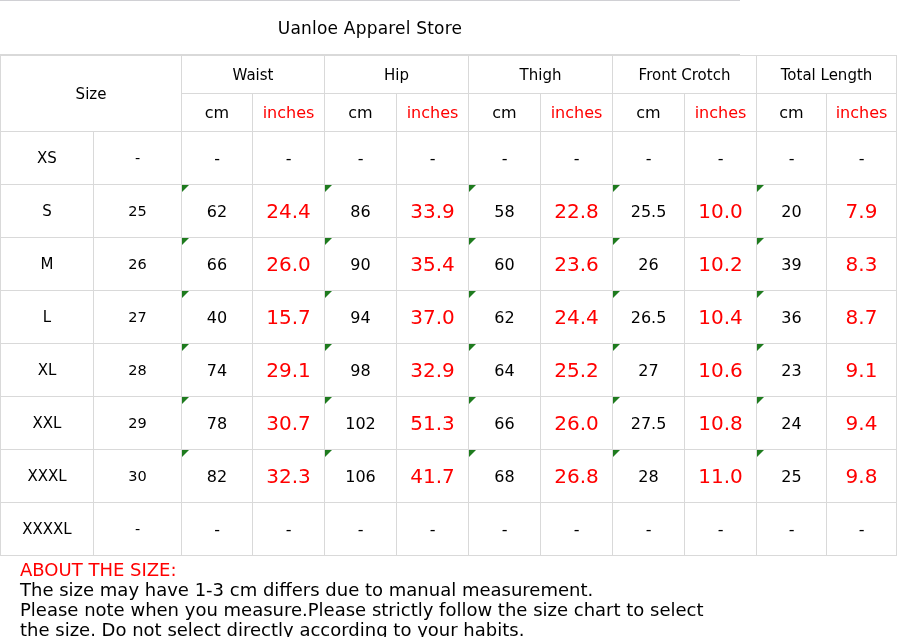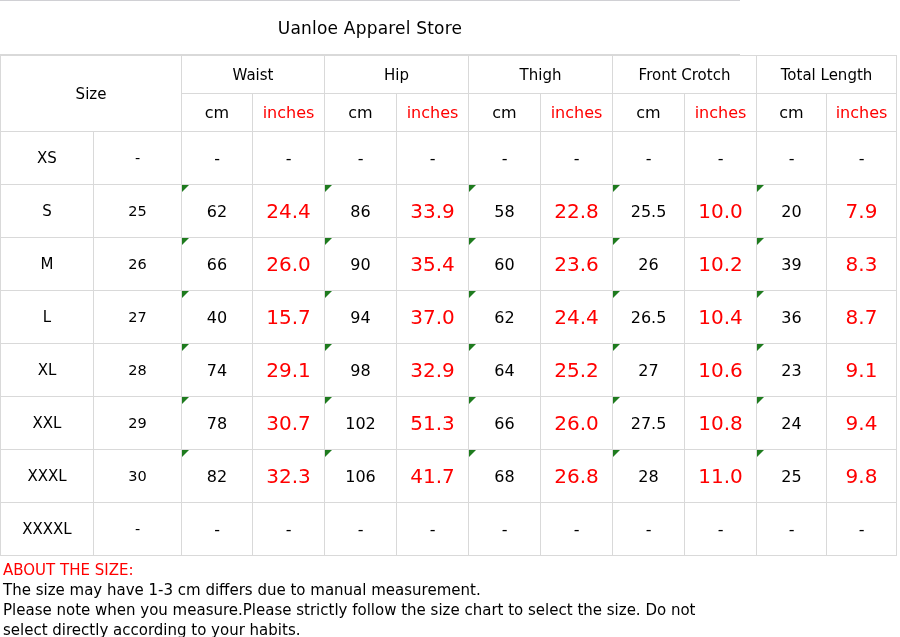--- a/index.html
+++ b/index.html
@@ -93,24 +93,25 @@
     border-top: 7px solid #1e7b1e;
     border-right: 7px solid transparent;
   }
 
   
   .notes {
     padding: 4px 2px 0 3px;
     box-sizing: border-box;
   }
   .note-line {
-    font-size: 15px;
+    font-size: 18px;
     line-height: 20px;
     color: #000000;
     white-space: pre-wrap;
+    margin-left: 17px;
   }
   .note-line.heading { color: #ff0000; }
   .note-line.wrap { white-space: normal; }
 </style>
 </head>
 <body>
 
 <div id="page">
 
   <div class="title-bar">

